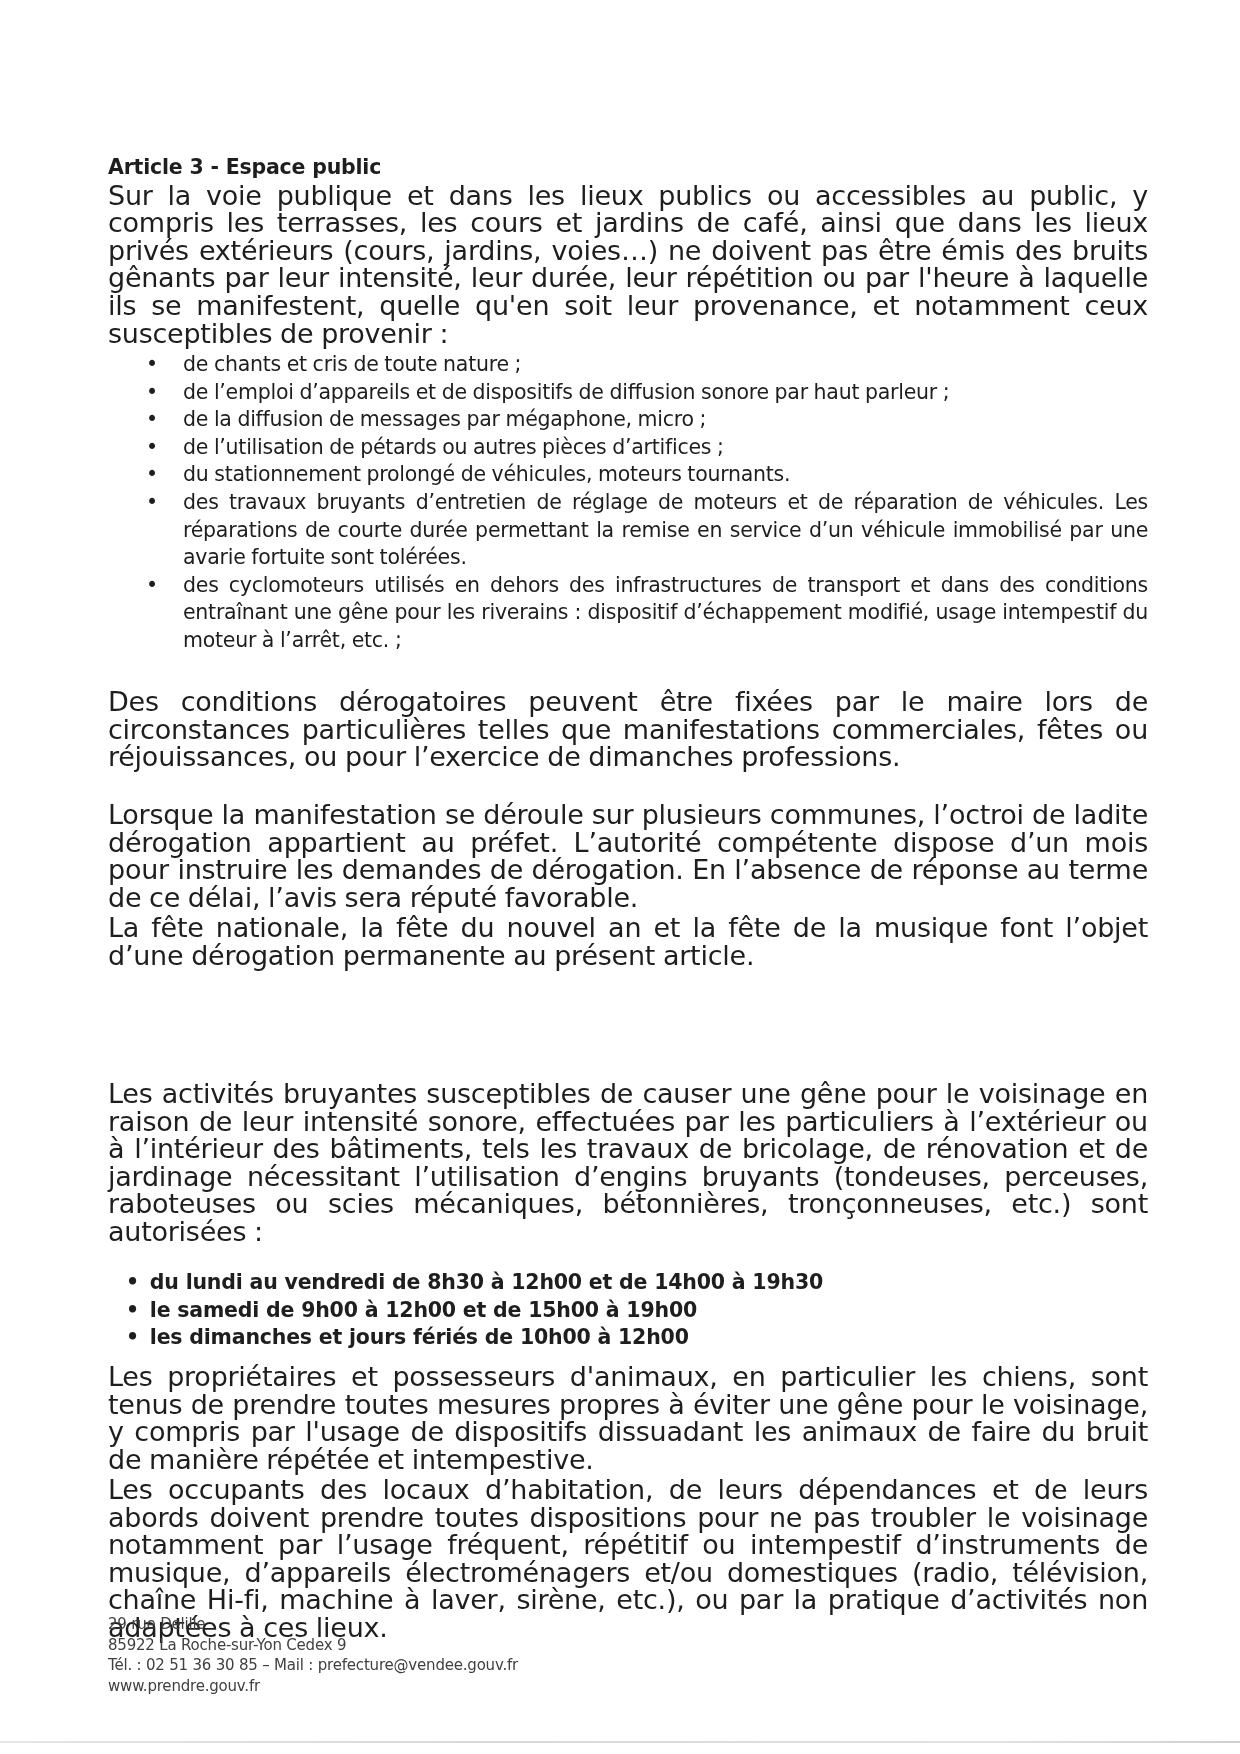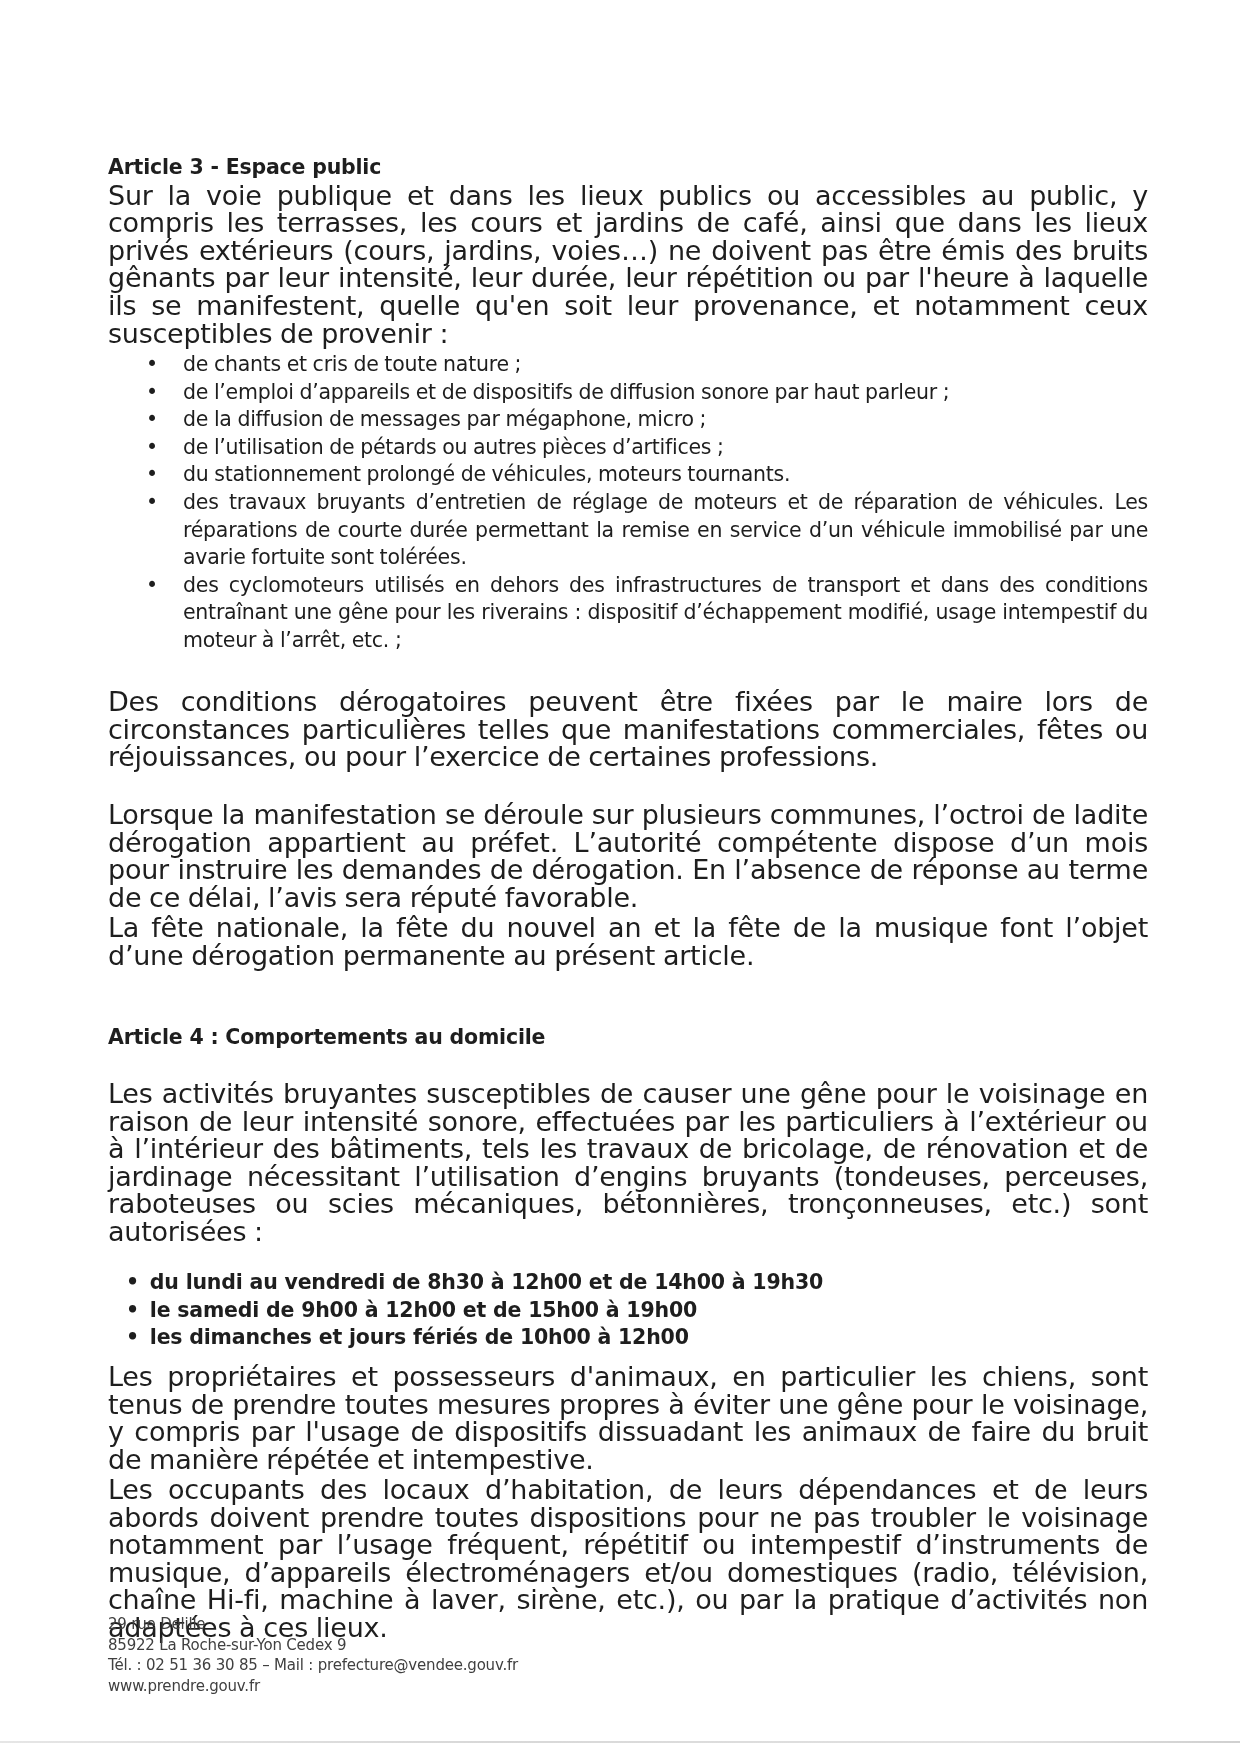--- a/index.html
+++ b/index.html
@@ -104,25 +104,24 @@
   <ul class="col bullets" style="top:351px;">
     <li><span class="dot">•</span><span>de chants et cris de toute nature ;</span></li>
     <li><span class="dot">•</span><span>de l’emploi d’appareils et de dispositifs de diffusion sonore par haut parleur ;</span></li>
     <li><span class="dot">•</span><span>de la diffusion de messages par mégaphone, micro ;</span></li>
     <li><span class="dot">•</span><span>de l’utilisation de pétards ou autres pièces d’artifices ;</span></li>
     <li><span class="dot">•</span><span>du stationnement prolongé de véhicules, moteurs tournants.</span></li>
     <li><span class="dot">•</span><span>des travaux bruyants d’entretien de réglage de moteurs et de réparation de véhicules. Les réparations de courte durée permettant la remise en service d’un véhicule immobilisé par une avarie fortuite sont tolérées.</span></li>
     <li><span class="dot">•</span><span>des cyclomoteurs utilisés en dehors des infrastructures de transport et dans des conditions entraînant une gêne pour les riverains : dispositif d’échappement modifié, usage intempestif du moteur à l’arrêt, etc. ;</span></li>
   </ul>
 
-  <p class="col para" style="top:688px;">Des conditions dérogatoires peuvent être fixées par le maire lors de circonstances particulières telles que manifestations commerciales, fêtes ou réjouissances, ou pour l’exercice de certaines professions.</p>
+  <p class="col para" style="top:688px;">Des conditions dérogatoires peuvent être fixées par le maire lors de circonstances particulières telles que manifestations commerciales, fêtes ou réjouissances, ou pour l’exercice de dimanches professions.</p>
   <p class="col para" style="top:914px;">La fête nationale, la fête du nouvel an et la fête de la musique font l’objet d’une dérogation permanente au présent article.</p>
   <p class="col para" style="top:801px;">Lorsque la manifestation se déroule sur plusieurs communes, l’octroi de ladite dérogation appartient au préfet. L’autorité compétente dispose d’un mois pour instruire les demandes de dérogation. En l’absence de réponse au terme de ce délai, l’avis sera réputé favorable.</p>
 
-  <h2 class="col heading" style="top:1024px;">Article 4 : Comportements au domicile</h2>
 
   <p class="col para" style="top:1080px;">Les activités bruyantes susceptibles de causer une gêne pour le voisinage en raison de leur intensité sonore, effectuées par les particuliers à l’extérieur ou à l’intérieur des bâtiments, tels les travaux de bricolage, de rénovation et de jardinage nécessitant l’utilisation d’engins bruyants (tondeuses, perceuses, raboteuses ou scies mécaniques, bétonnières, tronçonneuses, etc.) sont autorisées :</p>
 
   <ul class="col schedule" style="top:1251px;">
     <li><span class="dot">•</span> <span>du lundi au vendredi de 8h30 à 12h00 et de 14h00 à 19h30</span></li>
     <li><span class="dot">•</span> <span>le samedi de 9h00 à 12h00 et de 15h00 à 19h00</span></li>
     <li><span class="dot">•</span> <span>les dimanches et jours fériés de 10h00 à 12h00</span></li>
   </ul>
 
   <p class="col para" style="top:1363px;">Les propriétaires et possesseurs d'animaux, en particulier les chiens, sont tenus de prendre toutes mesures propres à éviter une gêne pour le voisinage, y compris par l'usage de dispositifs dissuadant les animaux de faire du bruit de manière répétée et intempestive.</p>

